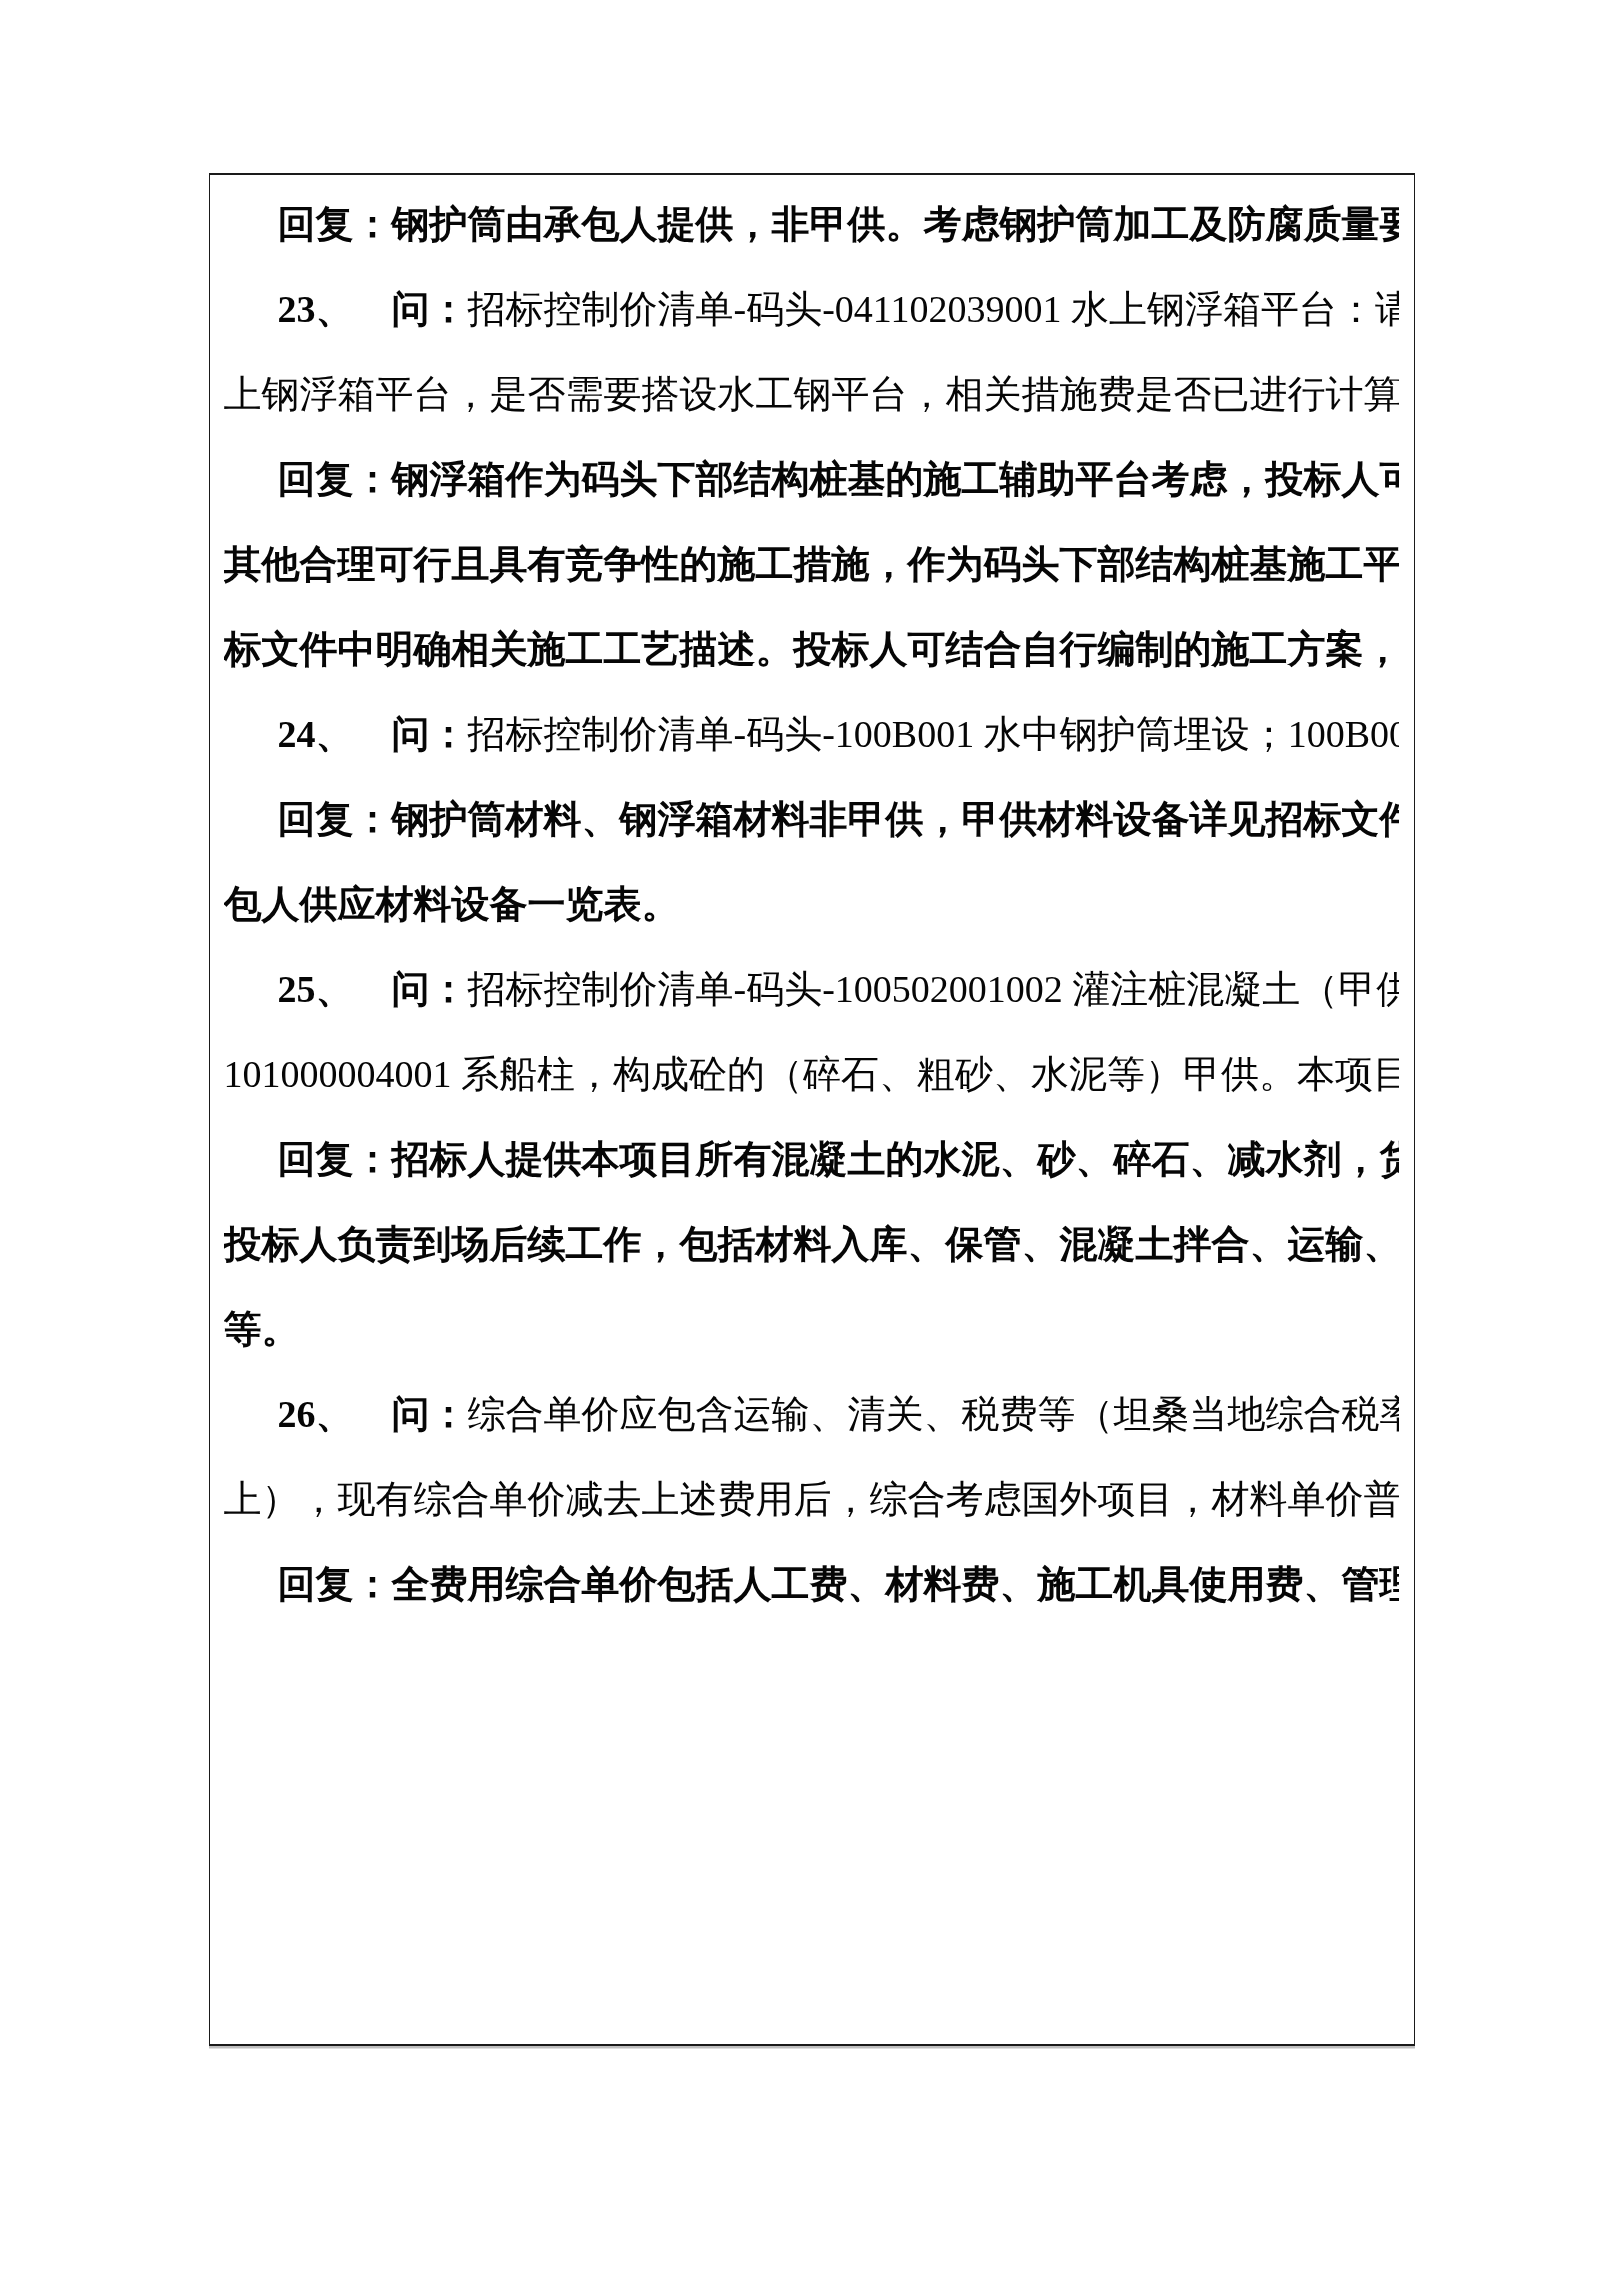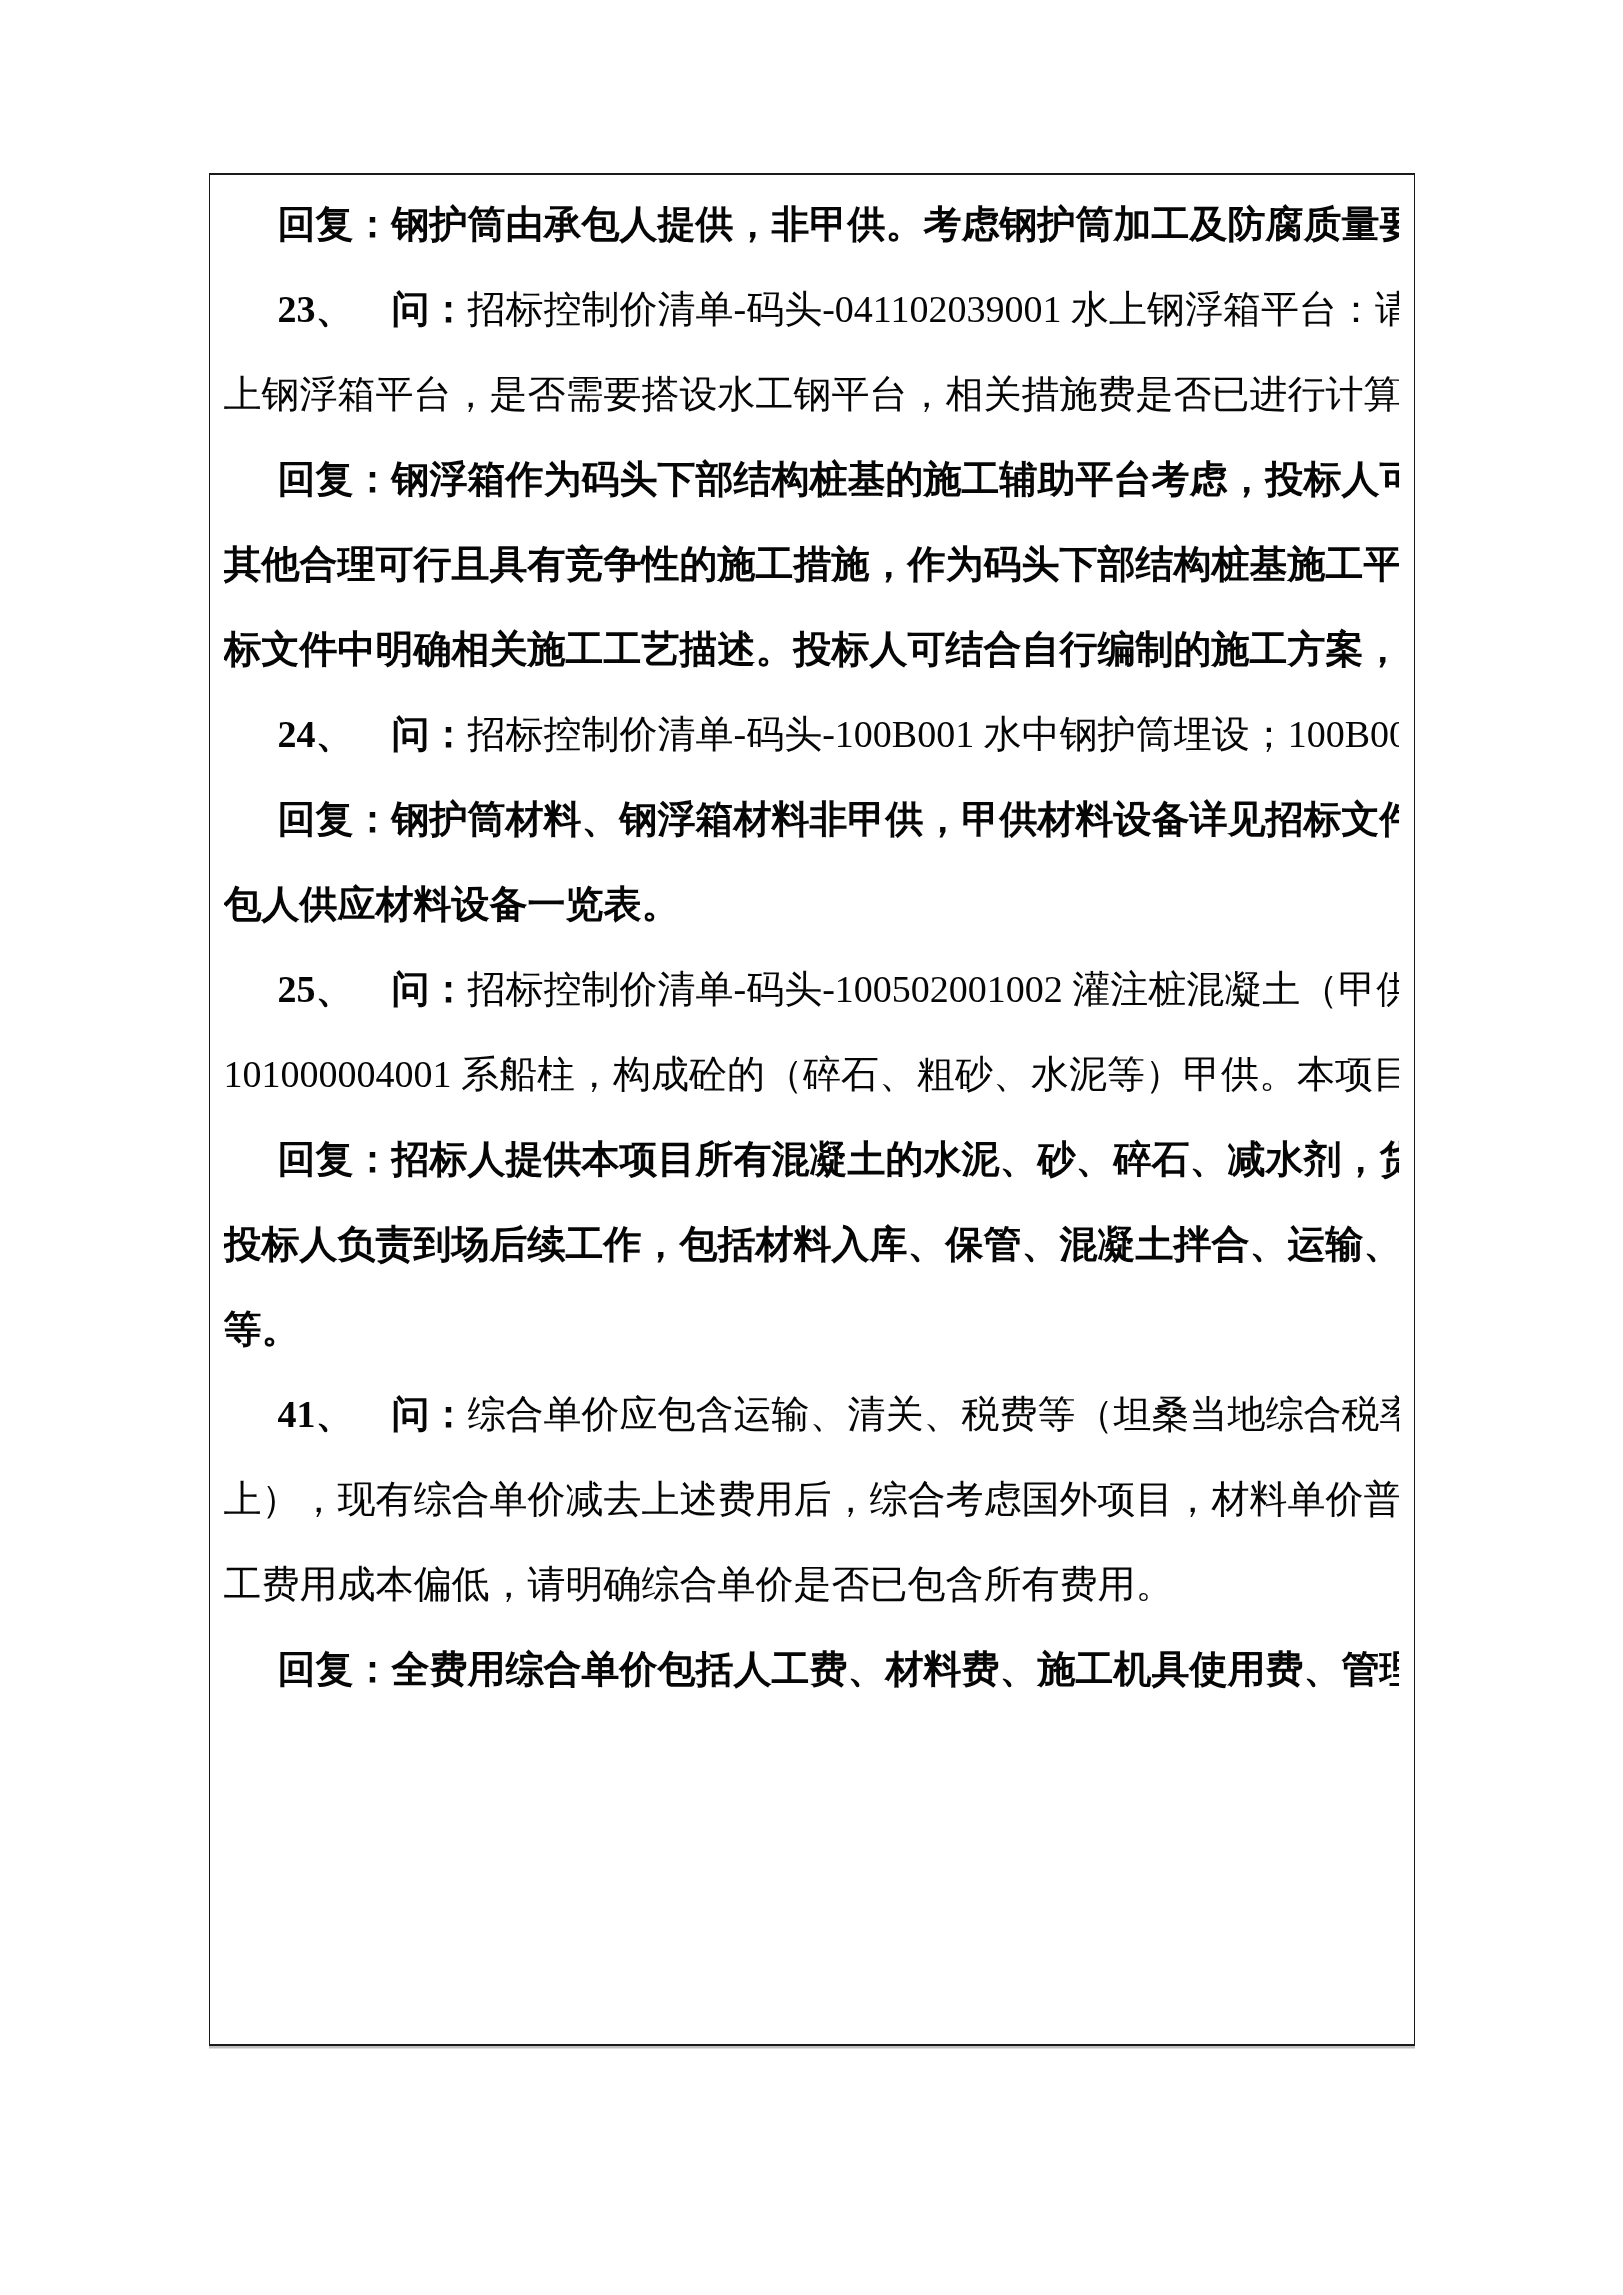--- a/index.html
+++ b/index.html
@@ -62,19 +62,18 @@
       <div class="line bold">其他合理可行且具有竞争性的施工措施，作为码头下部结构桩基施工平台，需在投</div>
       <div class="line bold">标文件中明确相关施工工艺描述。投标人可结合自行编制的施工方案，合理报价。</div>
       <div class="line first"><span class="bold">24、　</span><span class="bold">问：</span>招标控制价清单-码头-100B001 水中钢护筒埋设；100B008 钢浮箱焊</div>
       <div class="line first bold">回复：钢护筒材料、钢浮箱材料非甲供，甲供材料设备详见招标文件附件 2-发</div>
       <div class="line bold">包人供应材料设备一览表。</div>
       <div class="line first"><span class="bold">25、　</span><span class="bold">问：</span>招标控制价清单-码头-100502001002 灌注桩混凝土（甲供）；</div>
       <div class="line">101000004001 系船柱，构成砼的（碎石、粗砂、水泥等）甲供。本项目混凝土是</div>
       <div class="line first bold">回复：招标人提供本项目所有混凝土的水泥、砂、碎石、减水剂，货到现场，</div>
       <div class="line bold">投标人负责到场后续工作，包括材料入库、保管、混凝土拌合、运输、浇筑、养护</div>
       <div class="line bold">等。</div>
-      <div class="line first"><span class="bold">41、　</span><span class="bold">问：</span>综合单价应包含运输、清关、税费等（坦桑当地综合税率合计 40%以</div>
+      <div class="line first"><span class="bold">26、　</span><span class="bold">问：</span>综合单价应包含运输、清关、税费等（坦桑当地综合税率合计 40%以</div>
       <div class="line">上），现有综合单价减去上述费用后，综合考虑国外项目，材料单价普遍偏低，人</div>
-      <div class="line">工费用成本偏低，请明确综合单价是否已包含所有费用。</div>
       <div class="line first bold">回复：全费用综合单价包括人工费、材料费、施工机具使用费、管理费、利润、</div>
     </div>
 </div>
 
 
 </body></html>

